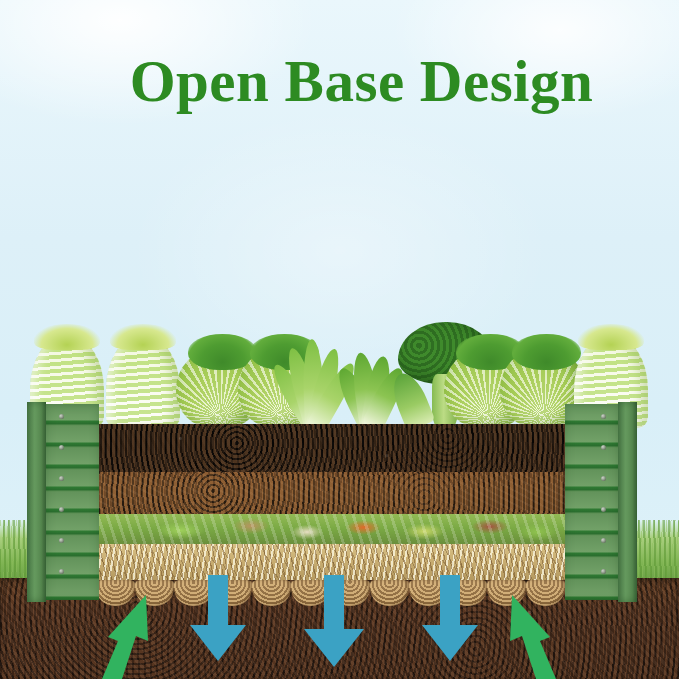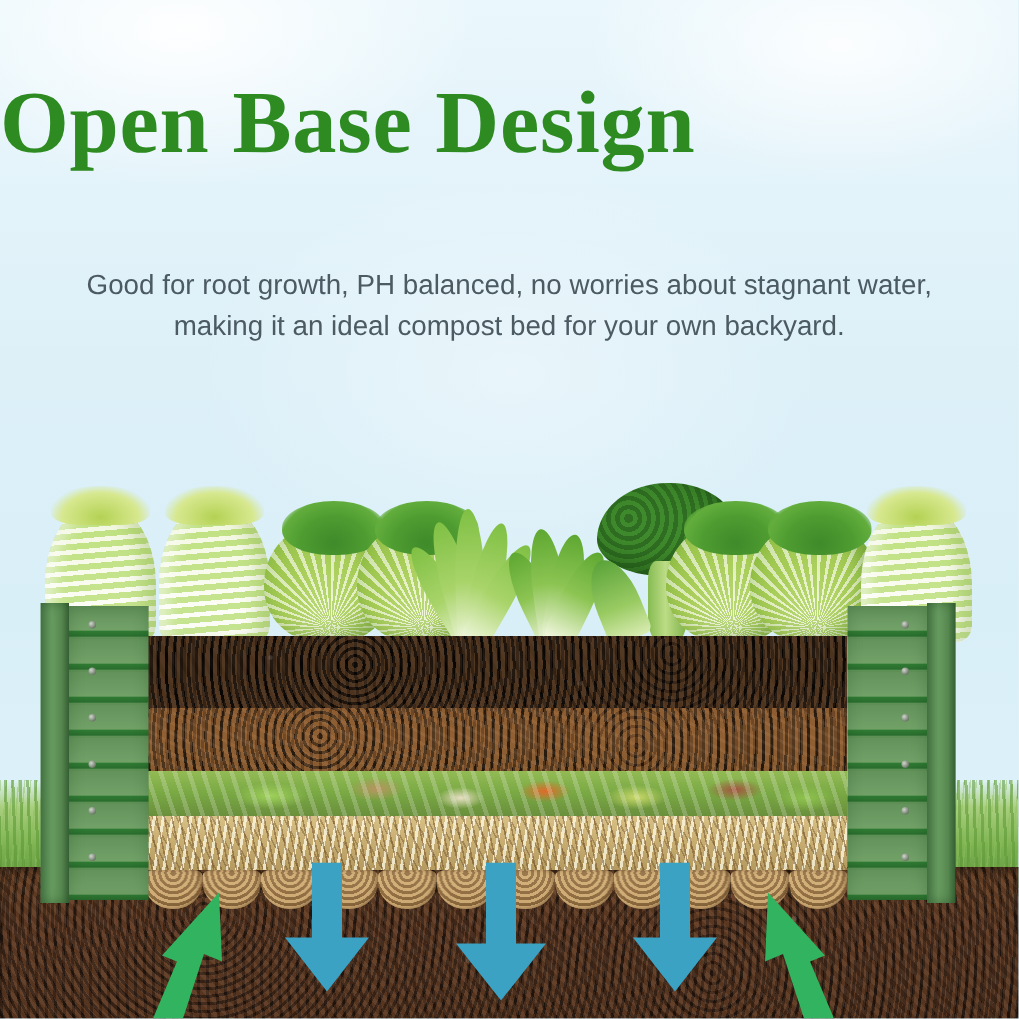--- a/index.html
+++ b/index.html
@@ -15,24 +15,24 @@
     position:absolute;inset:0;
     background:
       radial-gradient(ellipse 280px 150px at 120px 20px, rgba(255,255,255,.95), rgba(255,255,255,0) 70%),
       radial-gradient(ellipse 240px 130px at 560px 30px, rgba(255,255,255,.85), rgba(255,255,255,0) 70%),
       radial-gradient(ellipse 300px 200px at 340px 250px, rgba(255,255,255,.35), rgba(255,255,255,0) 70%),
       linear-gradient(180deg,#eaf7fc 0%,#ddf0f8 35%,#d9eff8 60%,#dff2f9 100%);
   }
 
   
   .headline{
-    position:absolute;left:0;right:0;top:52px;
+    position:absolute;left:0;right:0;top:52px;text-align:center;
     font-family:"Liberation Serif", serif;
     font-weight:700;font-size:59px;line-height:1;
-    color:#2d8b22;letter-spacing:.5px;
+    color:#2d8b22;letter-spacing:.5px;padding-left:44px;
   }
   .subtitle{
     position:absolute;left:50%;transform:translateX(-50%);top:176px;
     width:625px;text-align:center;
     font-size:18.5px;line-height:1.48;color:#4c5a62;font-weight:400;
   }
 
   
   .grass{
     position:absolute;left:0;right:0;top:520px;height:72px;
@@ -210,21 +210,20 @@
 </style>
 </head>
 <body>
 
 <div id="stage">
 
   <div class="sky"></div>
 
   <div class="headline">Open Base Design</div>
 
-  <div class="subtitle">Good for root growth, PH balanced, no worries about stagnant water, making it an ideal compost bed for your own backyard.</div>
 
   <div class="grass"></div>
   <div class="soil-ground"></div>
 
   <div class="veg-band">
     <div class="veg napa" style="left:30px;"></div>
     <div class="veg napa" style="left:106px;"></div>
     <div class="veg cabbage" style="left:176px;"></div>
     <div class="veg cabbage" style="left:238px;"></div>
     <div class="veg chard" style="left:276px;">

